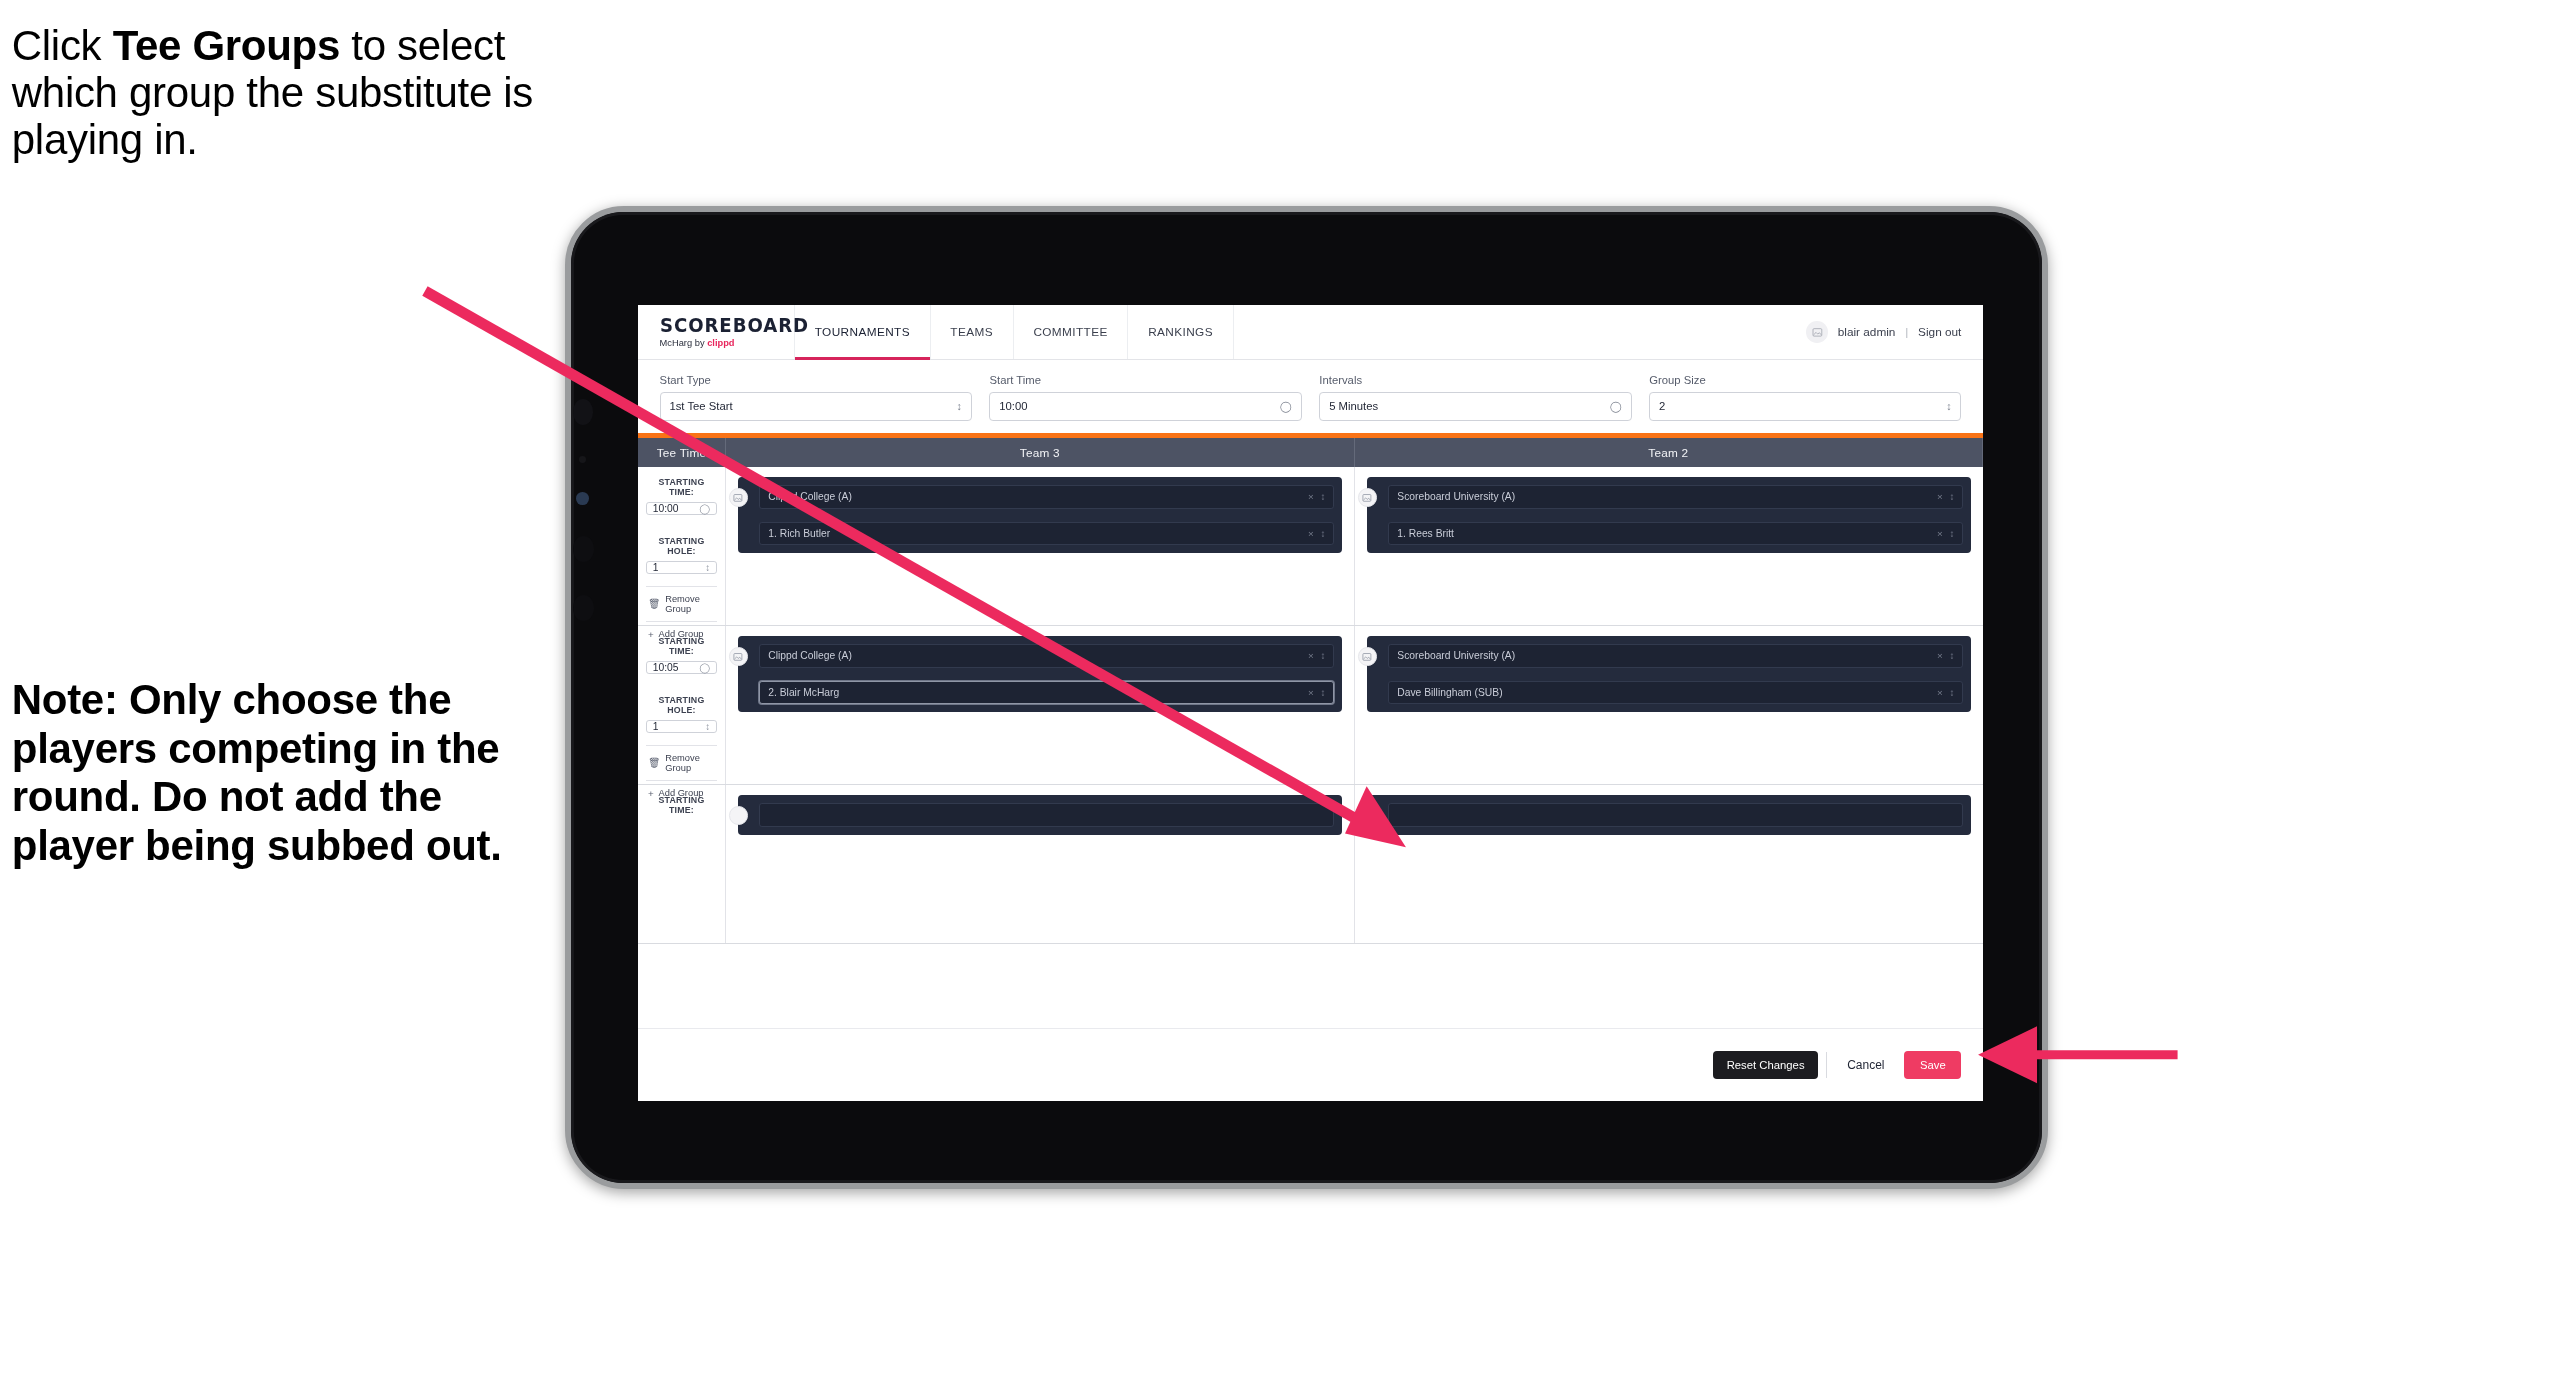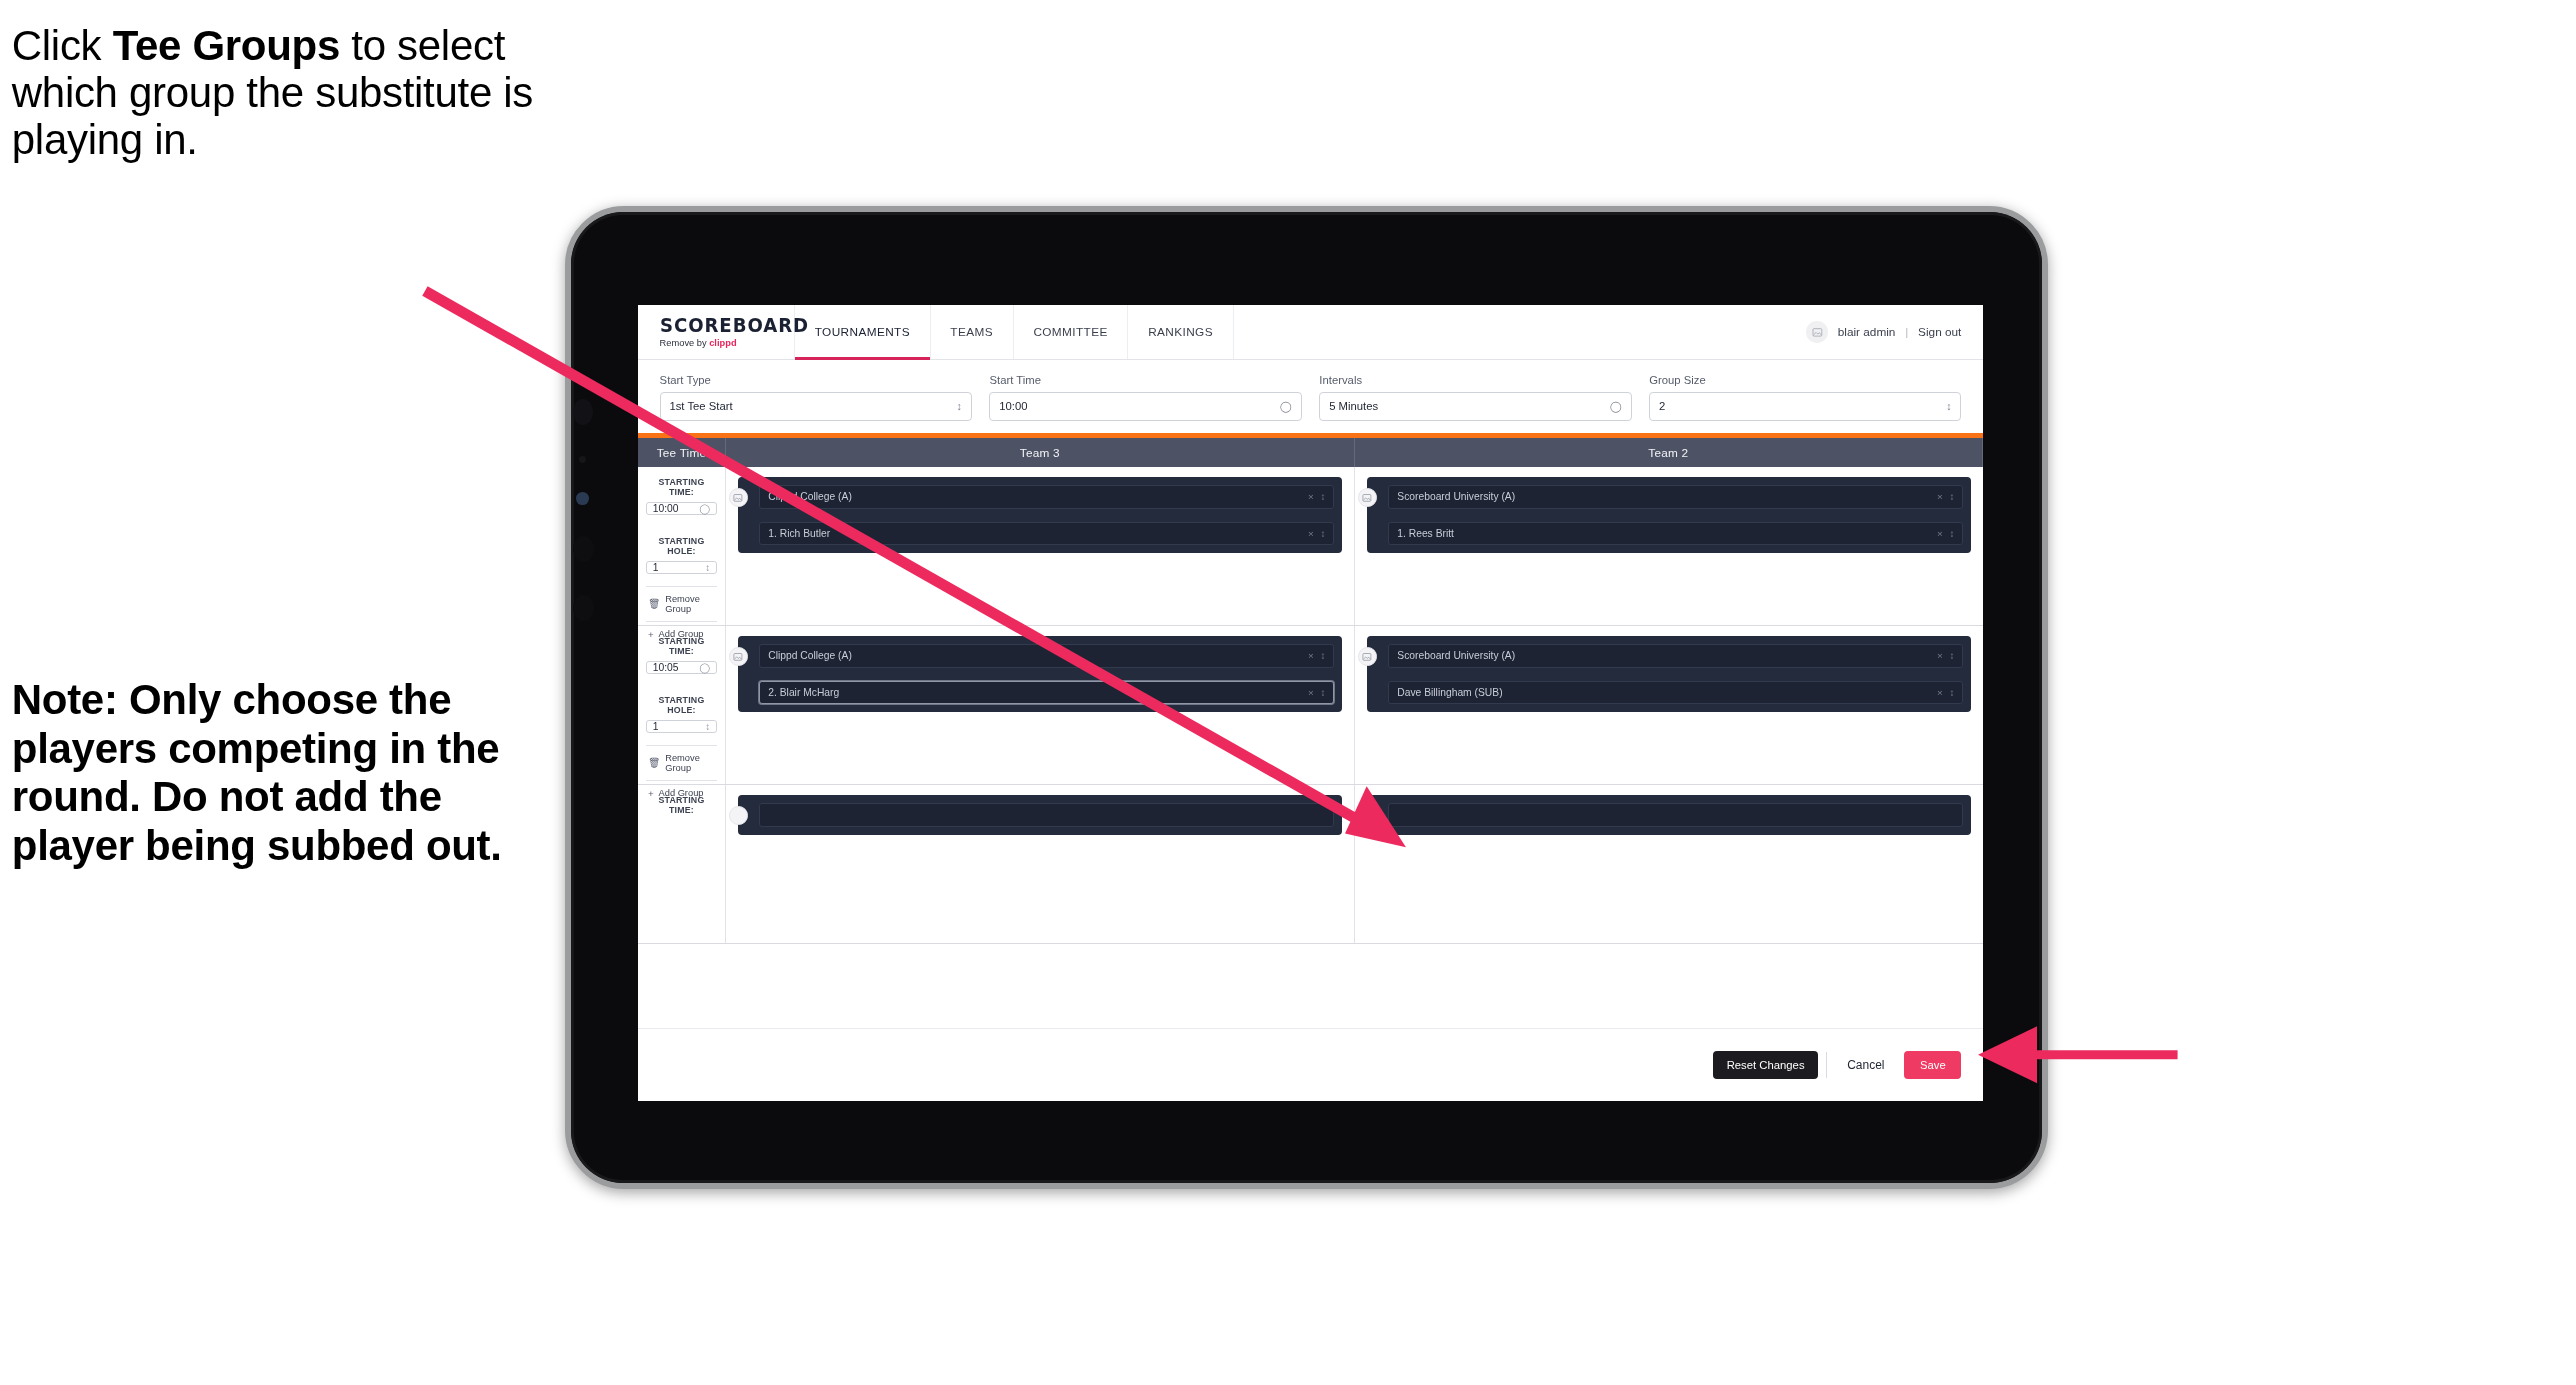--- a/index.html
+++ b/index.html
@@ -241,21 +241,21 @@
     <div class="bezel-dot" id="dot2"></div>
     <div class="bezel-dot" id="dot3"></div>
     <div class="bezel-dot" id="dot4"></div>
     <div class="bezel-dot" id="dot5"></div>
 
     <div id="screen">
 
       <div id="navbar">
         <div id="brand">
           <div class="word">SCOREBOARD</div>
-          <div class="sub"><span>Remove by </span><span class="pink">clippd</span></div>
+          <div class="sub"><span>McHarg by </span><span class="pink">clippd</span></div>
         </div>
         <div id="navtabs">
           <div class="navtab active">TOURNAMENTS</div>
           <div class="navtab">TEAMS</div>
           <div class="navtab">COMMITTEE</div>
           <div class="navtab">RANKINGS</div>
         </div>
         <div id="navright">
           <div class="avatar">
             <svg width="10.8" height="10.8" viewBox="0 0 16 16" aria-hidden="true">

